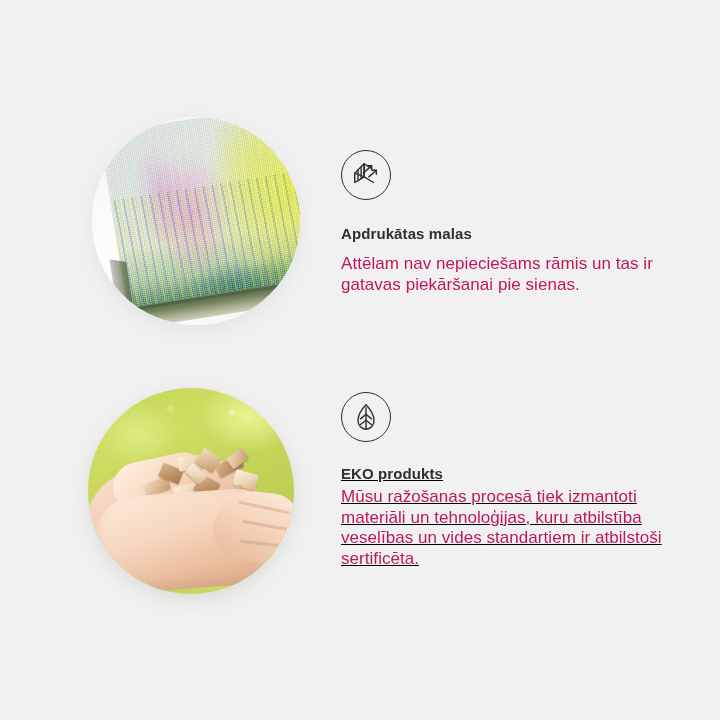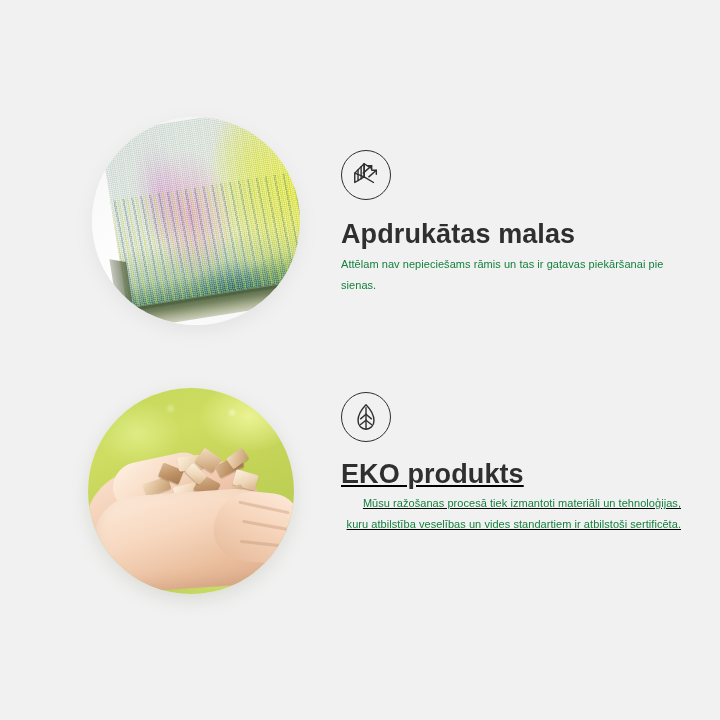--- a/index.html
+++ b/index.html
@@ -271,40 +271,40 @@
     display: flex;
     align-items: center;
     justify-content: center;
     box-sizing: border-box;
   }
   .badge-icon svg { display: block; }
 
   .feature-title {
     margin: 0;
     padding: 0;
-    font-size: 27px;
+    font-size: 15px;
     line-height: 26px;
     font-weight: 600;
     color: #2f2f2f;
     letter-spacing: 0.1px;
   }
   #feature-edges-text .feature-title { margin-top: 21px; }
   #feature-eco-text   .feature-title { margin-top: 19px; }
 
   .feature-body {
     margin: 0;
     padding: 0;
-    font-size: 11px;
+    font-size: 17px;
     line-height: 20.5px;
-    color: #15803d;
+    color: #be185d;
     letter-spacing: 0.05px;
     max-width: 340px;
   }
   #feature-edges-text .feature-body { margin-top: 7px; }
-  #feature-eco-text   .feature-body { margin-top: 6px; text-align: right; }
+  #feature-eco-text   .feature-body { margin-top: 0; }
 </style>
 </head>
 <body>
 
 <div class="page">
 
   <div class="media-circle" id="media-canvas">
     <div class="soft-bg"></div>
     <div class="shadow-under"></div>
     <div class="canvas-panel">

